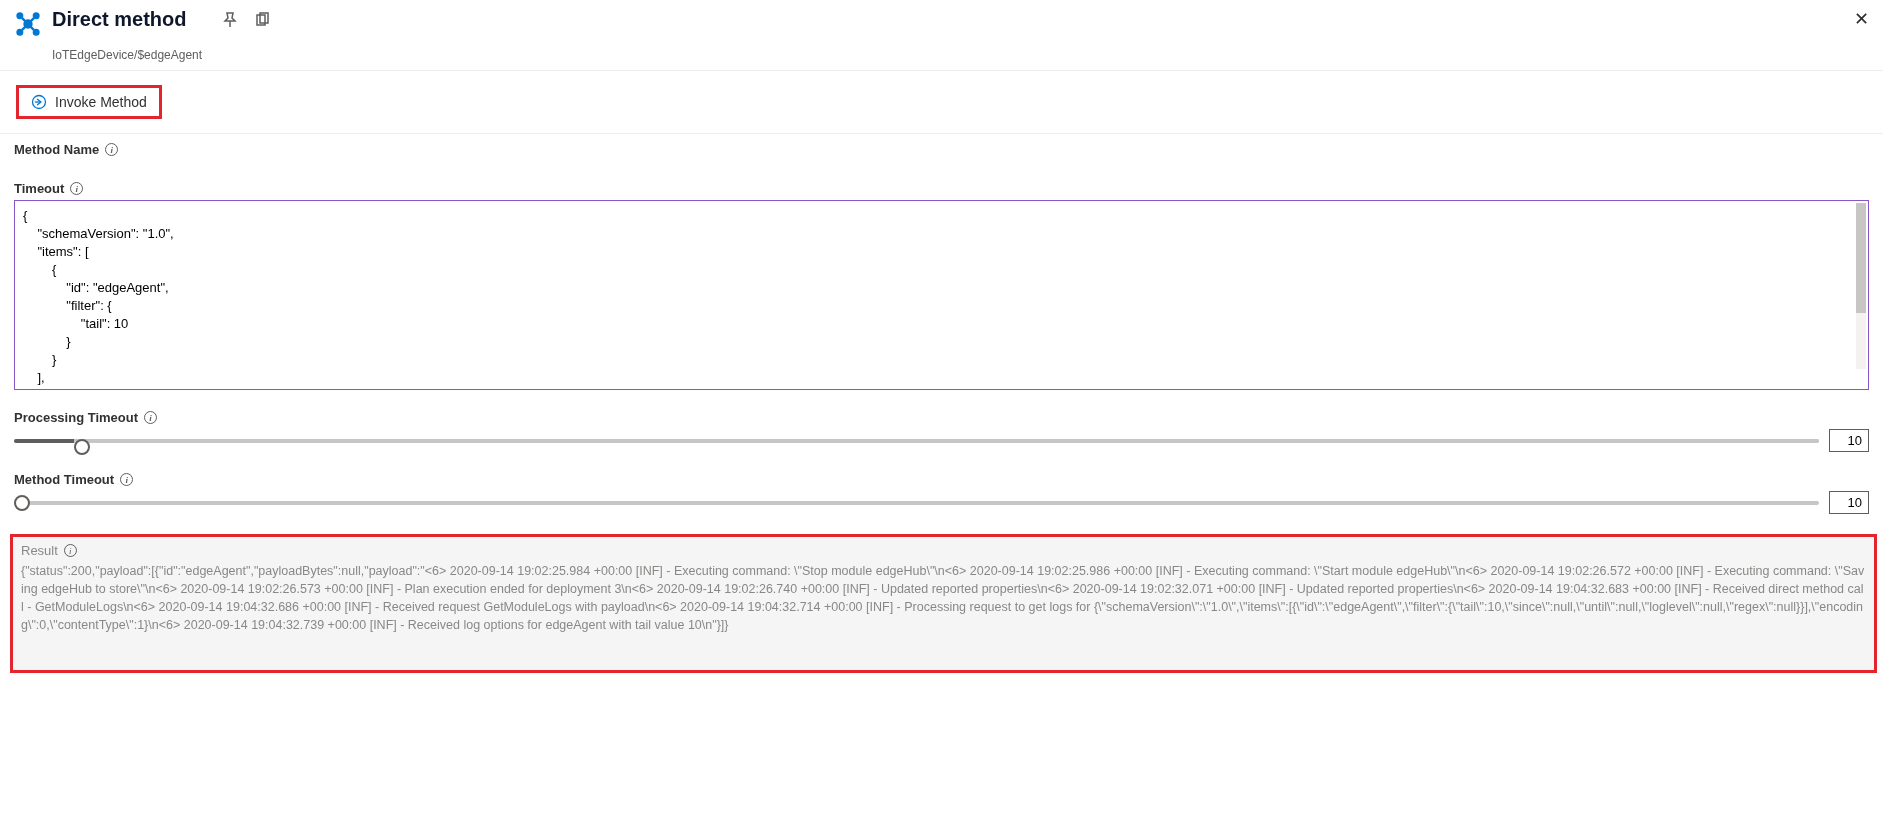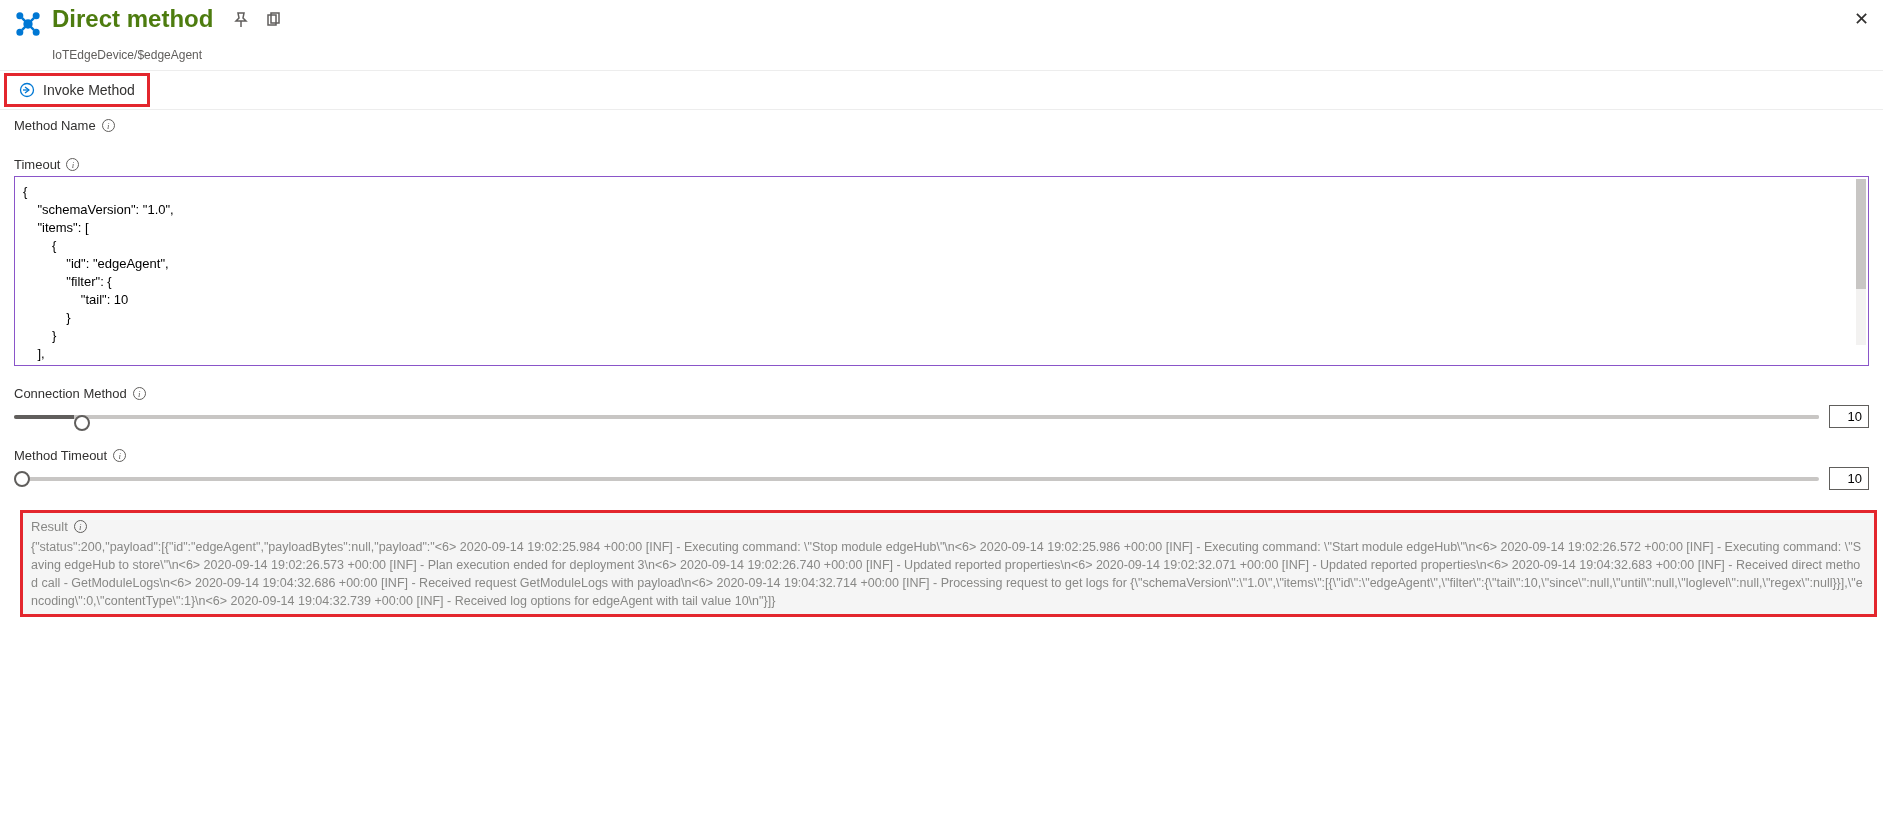--- a/index.html
+++ b/index.html
@@ -18,23 +18,23 @@
   }
   .header-icon {
     width: 28px;
     height: 28px;
     margin-right: 10px;
     margin-top: 4px;
     color: #0078d4;
   }
   .header-text { display: flex; flex-direction: column; }
   .page-title {
-    font-size: 24px;
+    font-size: 20px;
     font-weight: 600;
-    color: #4d7c0f;
+    color: #0f172a;
     line-height: 26px;
   }
   .breadcrumb {
     font-size: 12px;
     color: #605e5c;
     margin-top: 16px;
   }
   .header-actions {
     display: flex;
     gap: 16px;
@@ -50,21 +50,21 @@
     position: absolute;
     right: 14px;
     top: 8px;
     font-size: 18px;
     color: #323130;
     cursor: pointer;
   }
   .toolbar {
     border-top: 1px solid #ededed;
     border-bottom: 1px solid #ededed;
-    padding: 4px;
+    padding: 16px;
     display: flex;
     align-items: flex-end;
   }
   .invoke-wrap {
     border: 3px solid #e3262d;
     margin: -2px 0;
     display: inline-flex;
     align-items: center;
     padding: 6px 12px;
     gap: 8px;
@@ -72,20 +72,21 @@
   .invoke-icon { color: #0078d4; width: 16px; height: 16px; }
   .invoke-label { color: #323130; font-size: 14px; }
   .form-section { padding: 8px 14px 12px 14px; }
   .field-label {
     font-size: 13px;
     color: #323130;
     display: flex;
     align-items: center;
     gap: 6px;
     margin-bottom: 4px;
+    font-weight: bold;
   }
   .info-icon {
     display: inline-flex;
     width: 13px;
     height: 13px;
     border: 1px solid #605e5c;
     border-radius: 50%;
     align-items: center;
     justify-content: center;
     font-size: 9px;
@@ -168,23 +169,23 @@
     border: 1px solid #605e5c;
     text-align: right;
     padding: 3px 6px;
     font-size: 13px;
   }
   .slider-connection::-webkit-slider-runnable-track{
     background: linear-gradient(to right, #605e5c 0%, #605e5c 3.3%, #c8c6c4 3.3%, #c8c6c4 100%);
     height:4px; border-radius:2px;
   }
   .result-block {
-    margin: 8px 6px 6px 20px;
+    margin: 8px 6px 6px 10px;
     border: 3px solid #e3262d;
-    padding: 6px 8px 4px 8px;
+    padding: 6px 8px 36px 8px;
     background: #f5f5f5;
   }
   .result-text {
     font-size: 12.5px;
     color: #888886;
     line-height: 18px;
     word-break: break-all;
     margin-top: 4px;
   }
   .result-label {
@@ -269,21 +270,21 @@
             }
         }
     ],</textarea>
     <div class="fake-scroll-track"></div>
     <div class="fake-scroll-thumb"></div>
   </div>
 </div>
 
 <div class="form-section">
   <div class="field-label">
-    <span>Connection Method</span>
+    <span>Processing Timeout</span>
     <span class="info-icon">i</span>
   </div>
   <div class="slider-row">
     <input type="range" min="0" max="300" value="10" class="slider slider-connection" style="">
     <input class="slider-value" type="text" value="10" style="">
   </div>
 </div>
 
 <div class="form-section">
   <div class="field-label">

